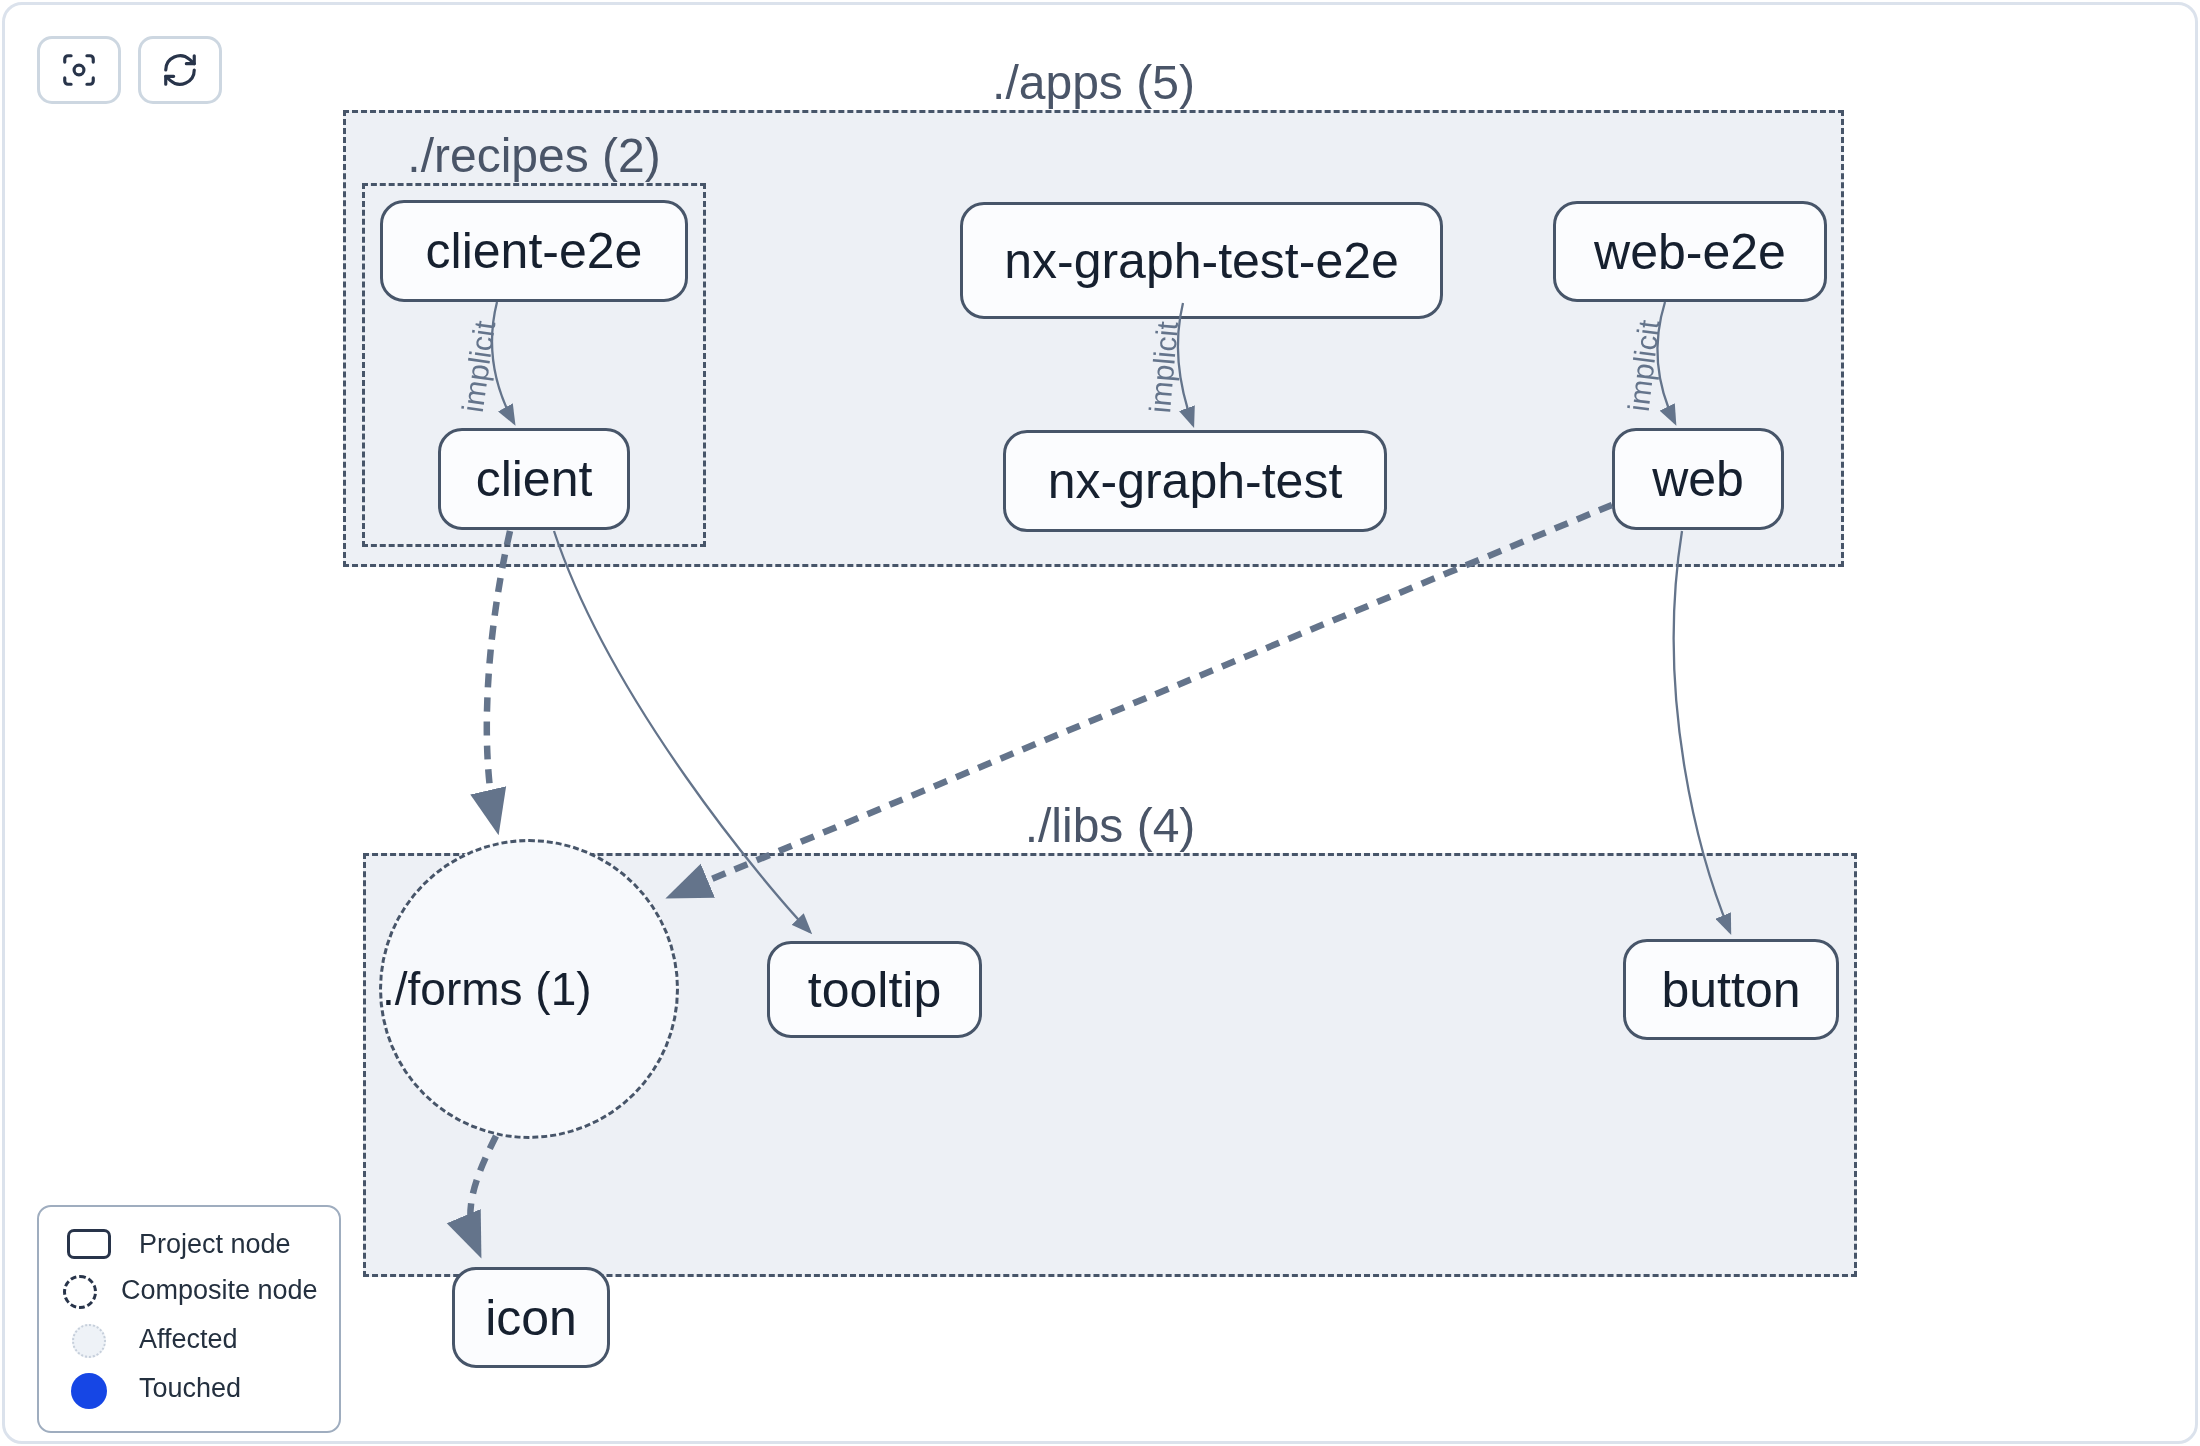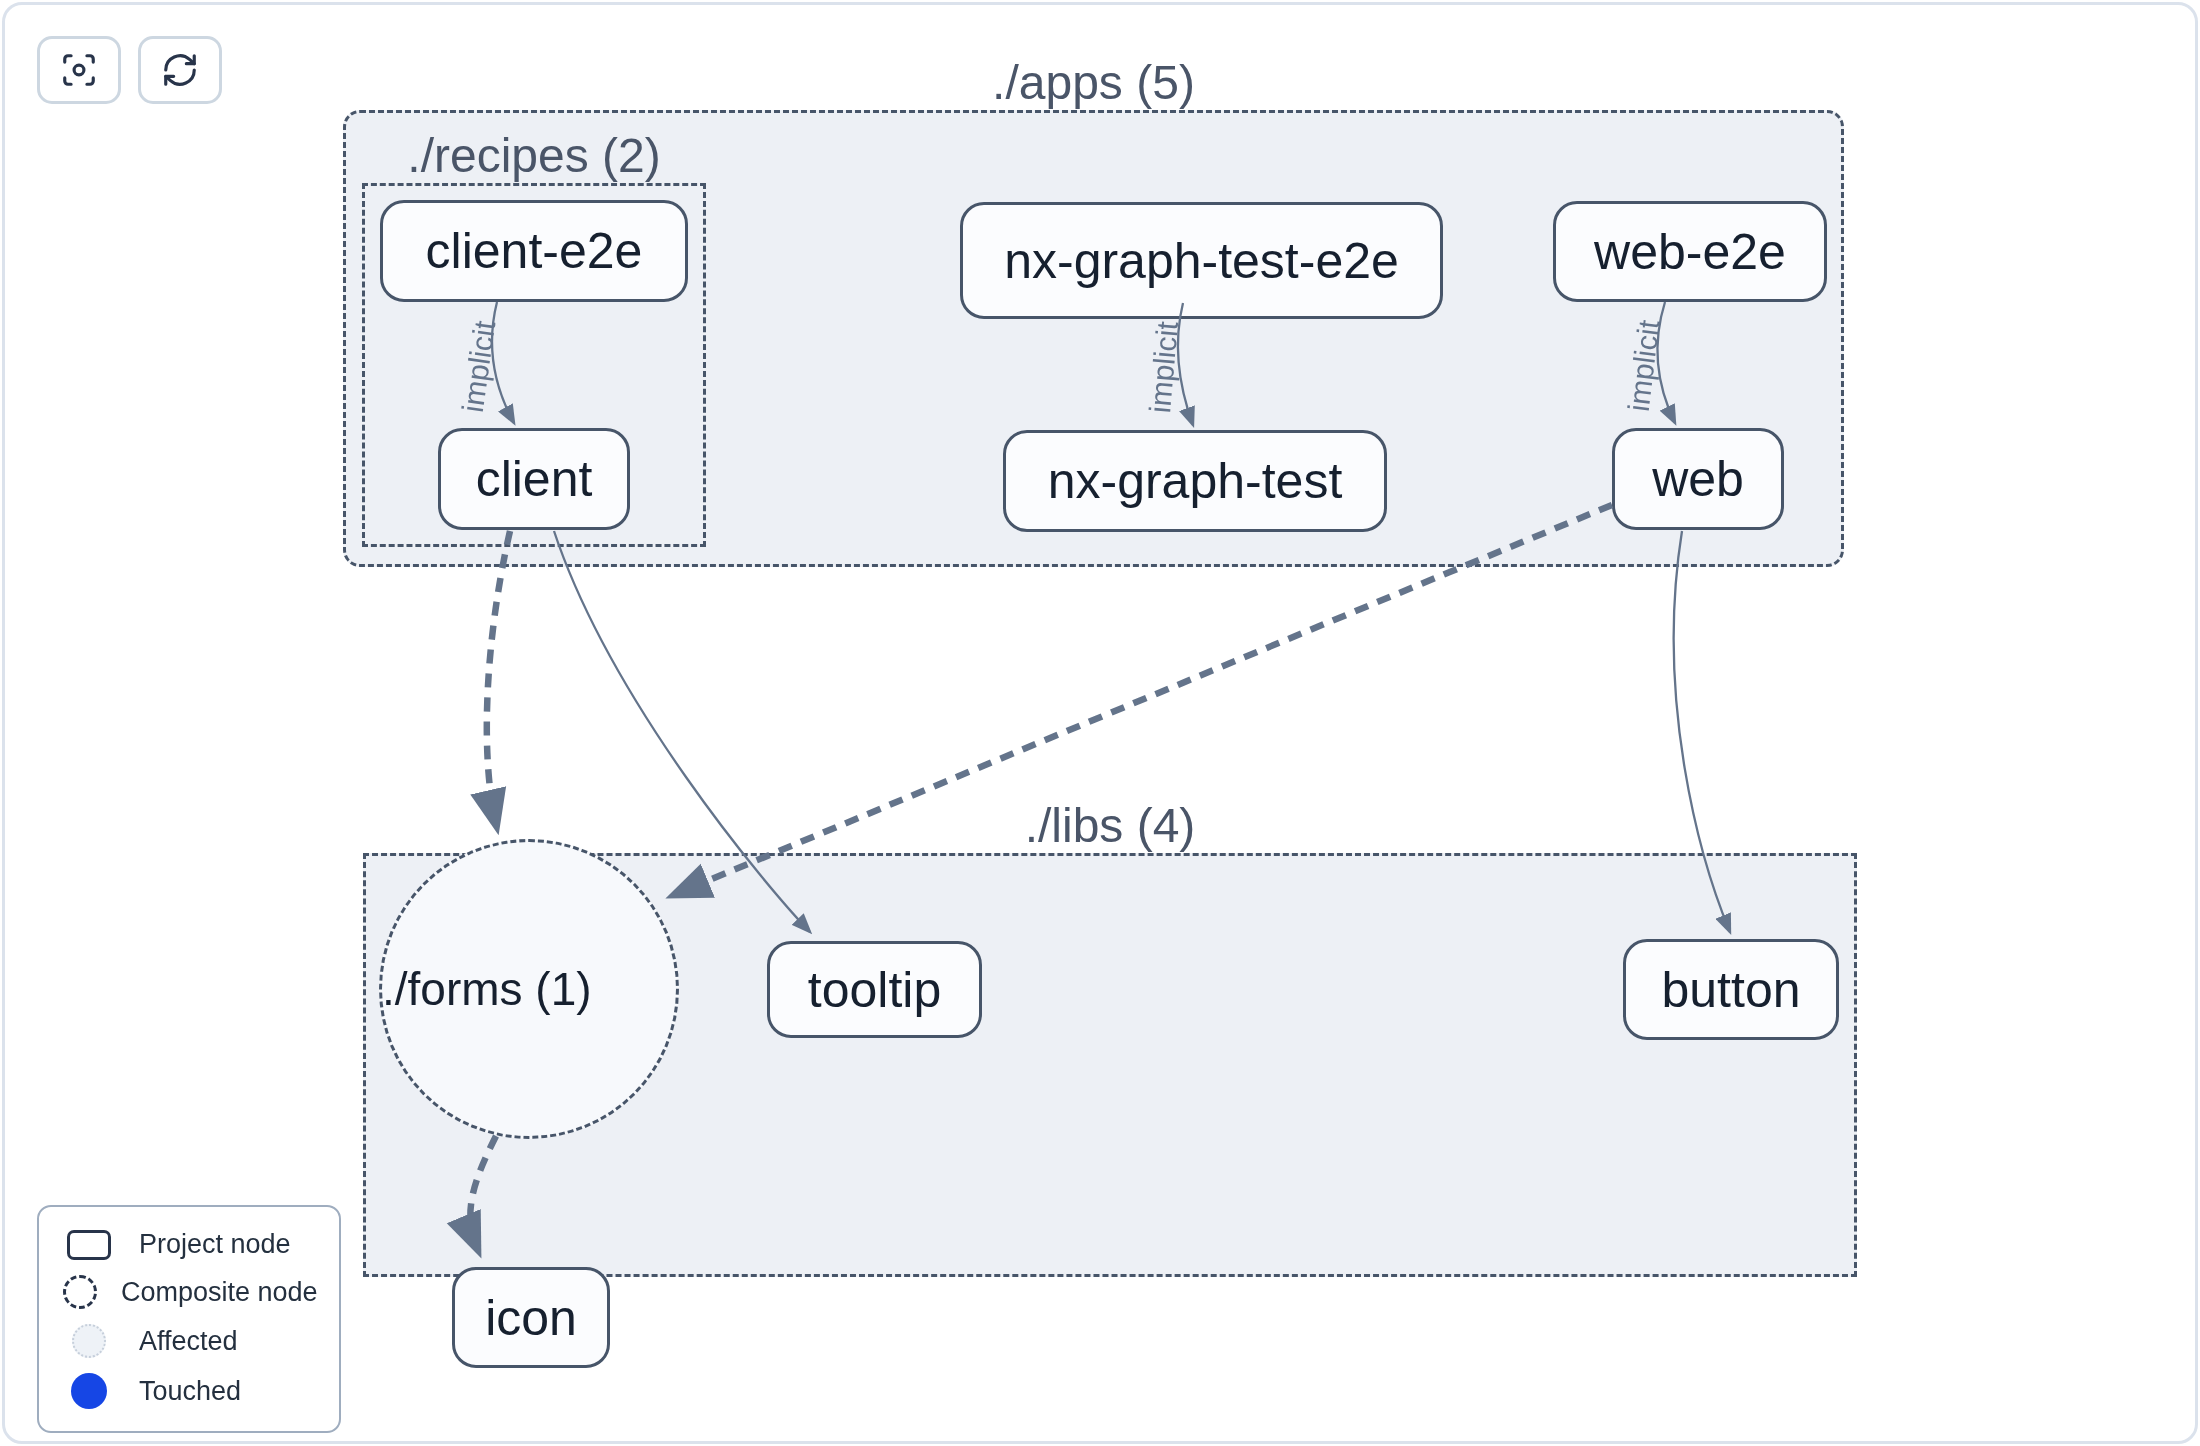--- a/index.html
+++ b/index.html
@@ -5,21 +5,21 @@
   html,body{margin:0;padding:0;background:#fff;}
   body{width:2200px;height:1446px;position:relative;overflow:hidden;
        font-family:"Liberation Sans",sans-serif;}
   .card{position:absolute;inset:2px;border:3px solid var(--card_border);
         border-radius:20px;background:#fff;z-index:0;}
   
   .group{position:absolute;border:3px dashed var(--border_slate);
          background:var(--container_fill);box-sizing:border-box;}
   .group-label{position:absolute;top:-58px;left:0;right:0;text-align:center;
                font-size:48px;color:var(--label_slate);white-space:nowrap;cursor:pointer;}
-  .g-apps{left:343px;top:110px;width:1501px;height:457px;z-index:1;border-radius:17px;}
+  .g-apps{left:343px;top:110px;width:1501px;height:457px;z-index:1;}
   .g-recipes{left:362px;top:183px;width:344px;height:364px;z-index:2;background:var(--container_fill);}
   .g-libs{left:363px;top:822px;width:1494px;height:424px;z-index:1;margin-top:31px;}
   
   .node{position:absolute;display:flex;align-items:center;justify-content:center;
         background:var(--node_fill);border:3px solid var(--border_slate);
         border-radius:24px;font-size:50px;color:var(--text_dark);z-index:3;
         box-sizing:border-box;cursor:pointer;}
   
   .composite{position:absolute;left:379px;top:839px;width:300px;height:300px;
              border:3px dashed var(--border_slate);border-radius:50%;
@@ -36,21 +36,21 @@
   
   .btn{position:absolute;width:84px;height:68px;background:#fff;
        border:3px solid var(--button_border);border-radius:15px;display:flex;
        align-items:center;justify-content:center;z-index:6;cursor:pointer;}
   .btn svg{width:38px;height:38px;stroke:var(--icon_ink);stroke-width:2;fill:none;
            stroke-linecap:round;stroke-linejoin:round;}
   
   .legend{position:absolute;left:37px;top:1205px;width:252px;background:#fff;
           border:2.5px solid var(--legend_border);border-radius:14px;
           padding:22px 24px;display:flex;flex-direction:column;gap:15px;z-index:6;}
-  .legend-row{display:flex;align-items:center;gap:24px;}
+  .legend-row{display:flex;align-items:flex-start;gap:24px;}
   .swatch-wrap{width:52px;display:flex;justify-content:center;align-items:center;}
   .legend-label{font-size:27px;color:var(--legend_text);white-space:nowrap;}
   .sw-project{width:44px;height:30px;border:3px solid var(--icon_ink);border-radius:7px;box-sizing:border-box;}
   .sw-composite{width:34px;height:34px;border:3px dashed var(--icon_ink);border-radius:50%;box-sizing:border-box;}
   .sw-affected{width:34px;height:34px;border:2px dotted var(--affected_border);
                border-radius:50%;background:var(--affected_fill);box-sizing:border-box;}
   .sw-touched{width:36px;height:36px;border-radius:50%;background:var(--accent_touched);}
 </style>
 </head>
 <body>

